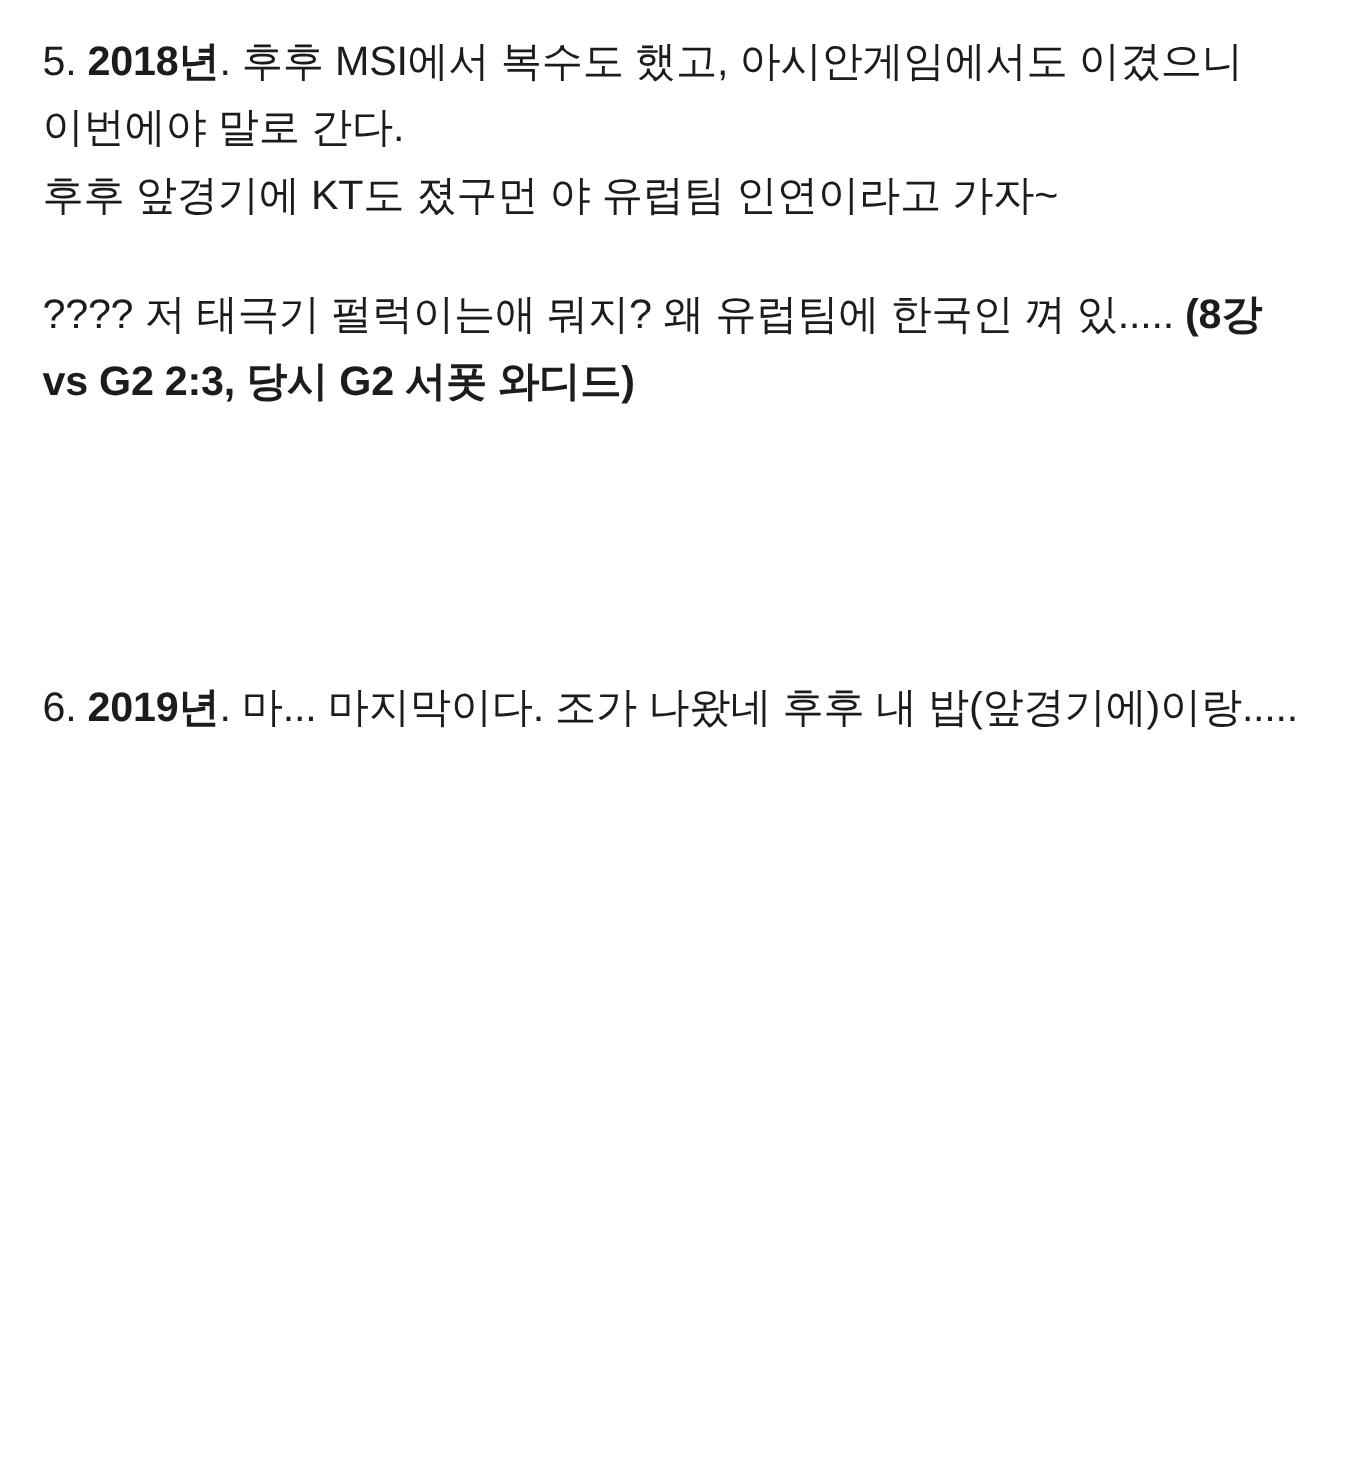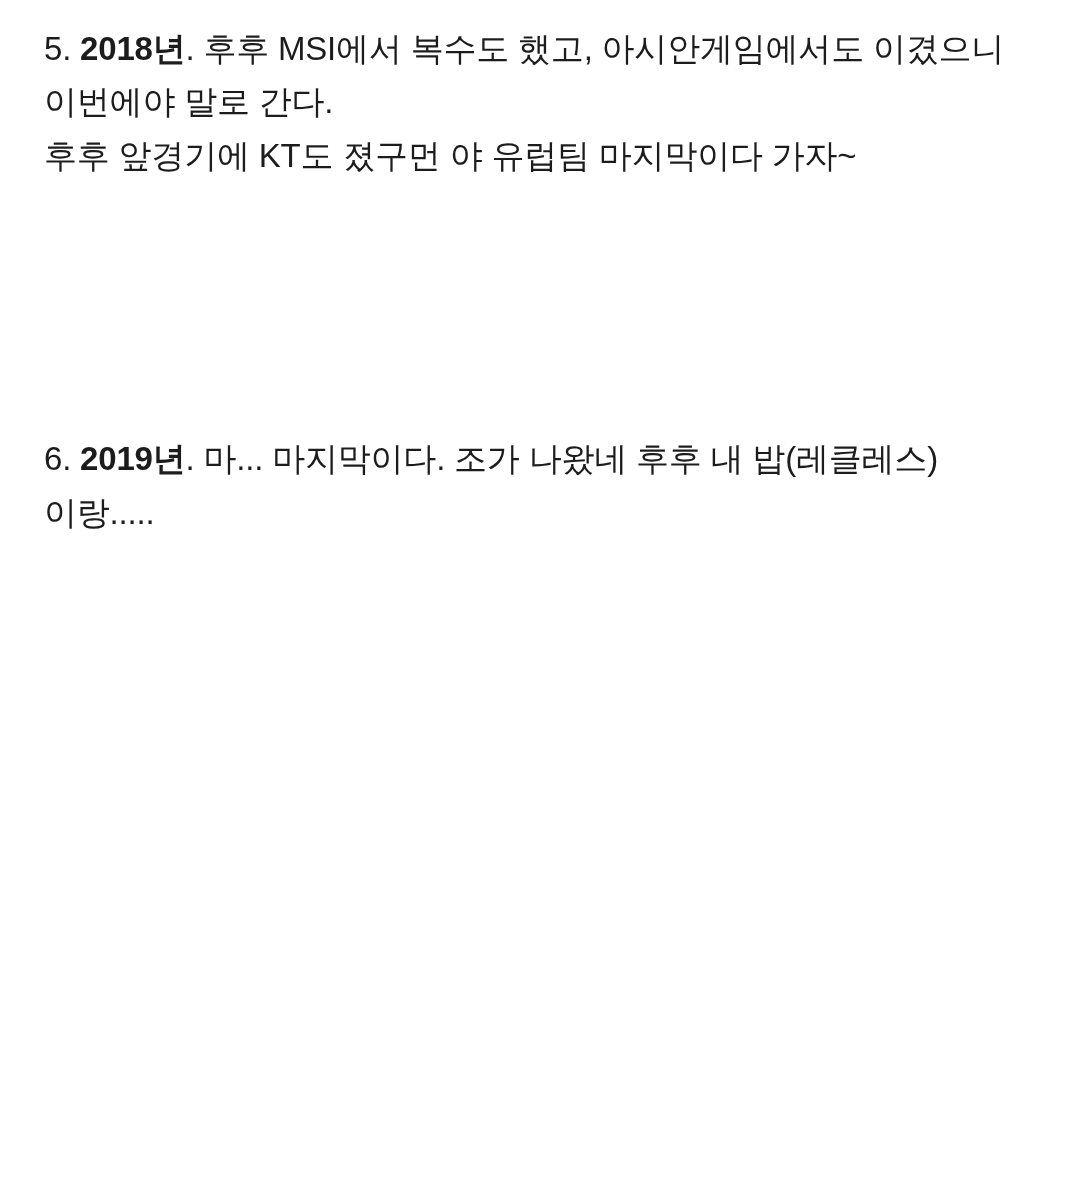--- a/index.html
+++ b/index.html
@@ -11,21 +11,21 @@
     width: 1080px;
     min-height: 1185px;
     font-family: "Liberation Sans", "DejaVu Sans", sans-serif;
     color: #1c1c1c;
     -webkit-font-smoothing: antialiased;
   }
   .page {
     box-sizing: border-box;
     width: 1080px;
     min-height: 1185px;
-    padding: 22px 34px 0 44px;
+    padding: 22px 34px 0 34px;
   }
   .para {
     font-size: 33px;
     line-height: 1.62;
     letter-spacing: -0.2px;
     margin: 0;
     word-break: keep-all;
     white-space: pre-wrap;
   }
   .para b {
@@ -34,28 +34,29 @@
   .spacer-sm { height: 42px; }
   .spacer-lg { height: 208px; }
   .spacer-xl { height: 176px; }
 </style>
 </head>
 <body>
 
 <div class="page">
 
   <p class="para"><span>5. </span><b>2018년</b><span>. 후후 MSI에서 복수도 했고, 아시안게임에서도 이겼으니 이번에야 말로 간다.</span></p>
-  <p class="para"><span>후후 앞경기에 KT도 졌구먼 야 유럽팀 마지막이다 가자~</span></p>
+  <p class="para"><span>후후 앞경기에 KT도 졌구먼 야 유럽팀 인연이라고 가자~</span></p>
 
   <div class="spacer-sm"></div>
 
+  <p class="para"><span>???? 저 태극기 펄럭이는애 뭐지? 왜 유럽팀에 한국인 껴 있..... </span><b>(8강 vs G2 2:3, 당시 G2 서폿 와디드)</b></p>
 
   <div class="spacer-lg"></div>
 
-  <p class="para"><span>6. </span><b>2019년</b><span>. 마... 마지막이다. 조가 나왔네 후후 내 밥(레클레스)이랑.....</span></p>
+  <p class="para"><span>6. </span><b>2019년</b><span>. 마... 마지막이다. 조가 나왔네 후후 내 밥(앞경기에)이랑.....</span></p>
 
   <div class="spacer-sm"></div>
 
 
   <div class="spacer-xl"></div>
 
 
 </div>
 
 </body></html>

